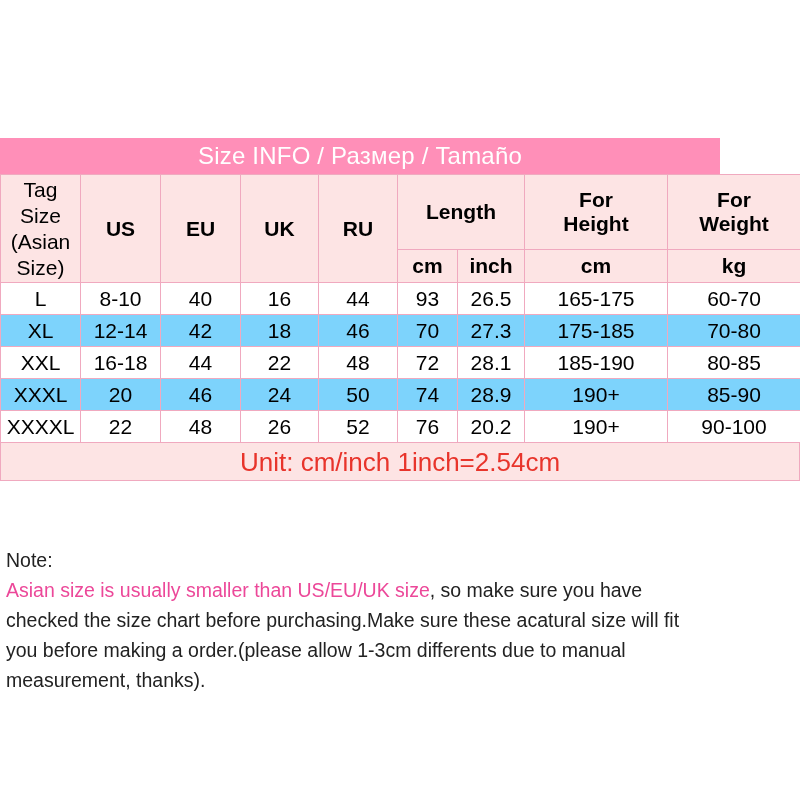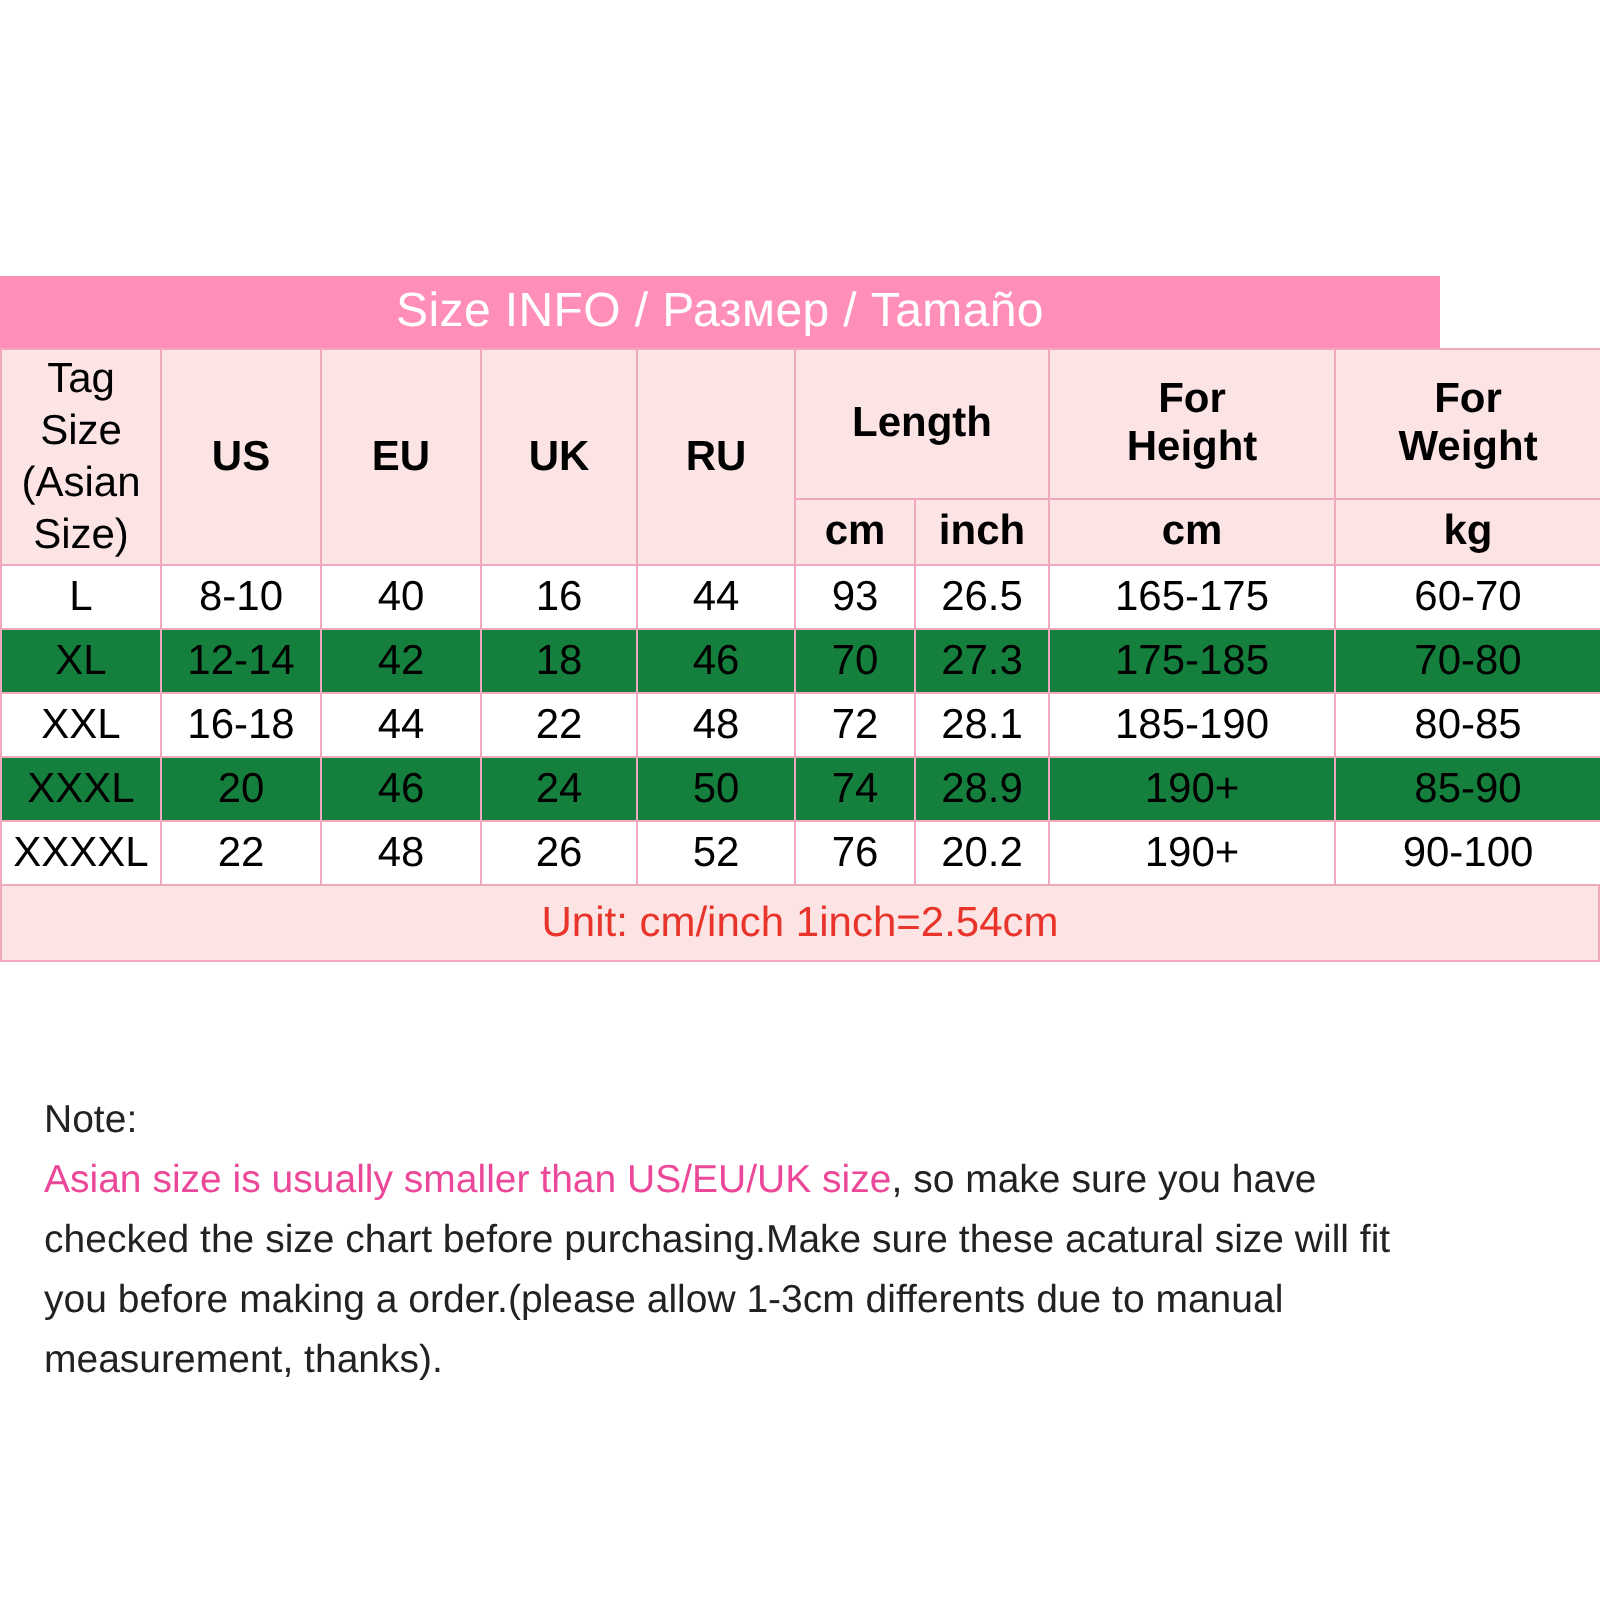--- a/index.html
+++ b/index.html
@@ -66,41 +66,41 @@
     background: #fde4e4;
     font-weight: bold;
     font-size: 21px;
   }
   tr.data-row td {
     height: 31px;
     font-size: 21px;
     background: #ffffff;
   }
   tr.data-row.alt td {
-    background: #15803d;
+    background: #7dd3fc;
     margin-left: 32px;
   }
   tr.data-row td.tagcell {
     font-size: 21px;
   }
   .unit-bar {
     background: #fde4e4;
     color: #e8342b;
     text-align: center;
-    font-size: 21px;
+    font-size: 26px;
     height: 38px;
     line-height: 38px;
     border: 1px solid #f0a9bf;
     border-top: none;
     box-sizing: border-box;
     width: 800px;
   }
   .note-block {
     position: absolute;
-    left: 16px;
+    left: 0;
     top: 545px;
     width: 713px;
     padding: 0 6px;
     box-sizing: border-box;
     font-size: 19.5px;
     line-height: 30px;
     color: #222222;
   }
   .note-label {
     color: #222222;

